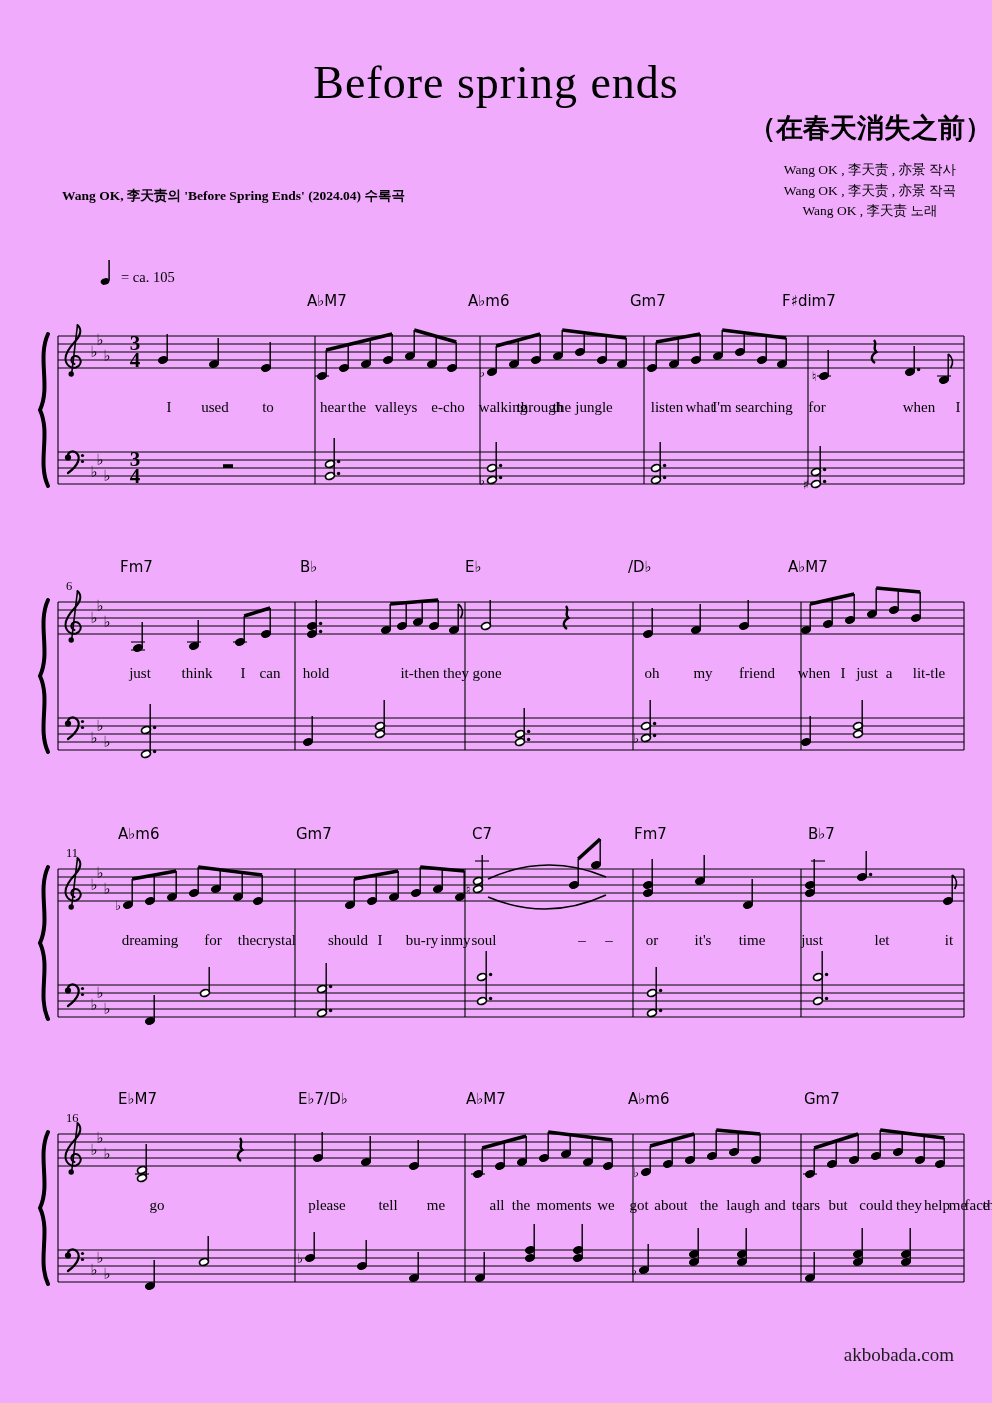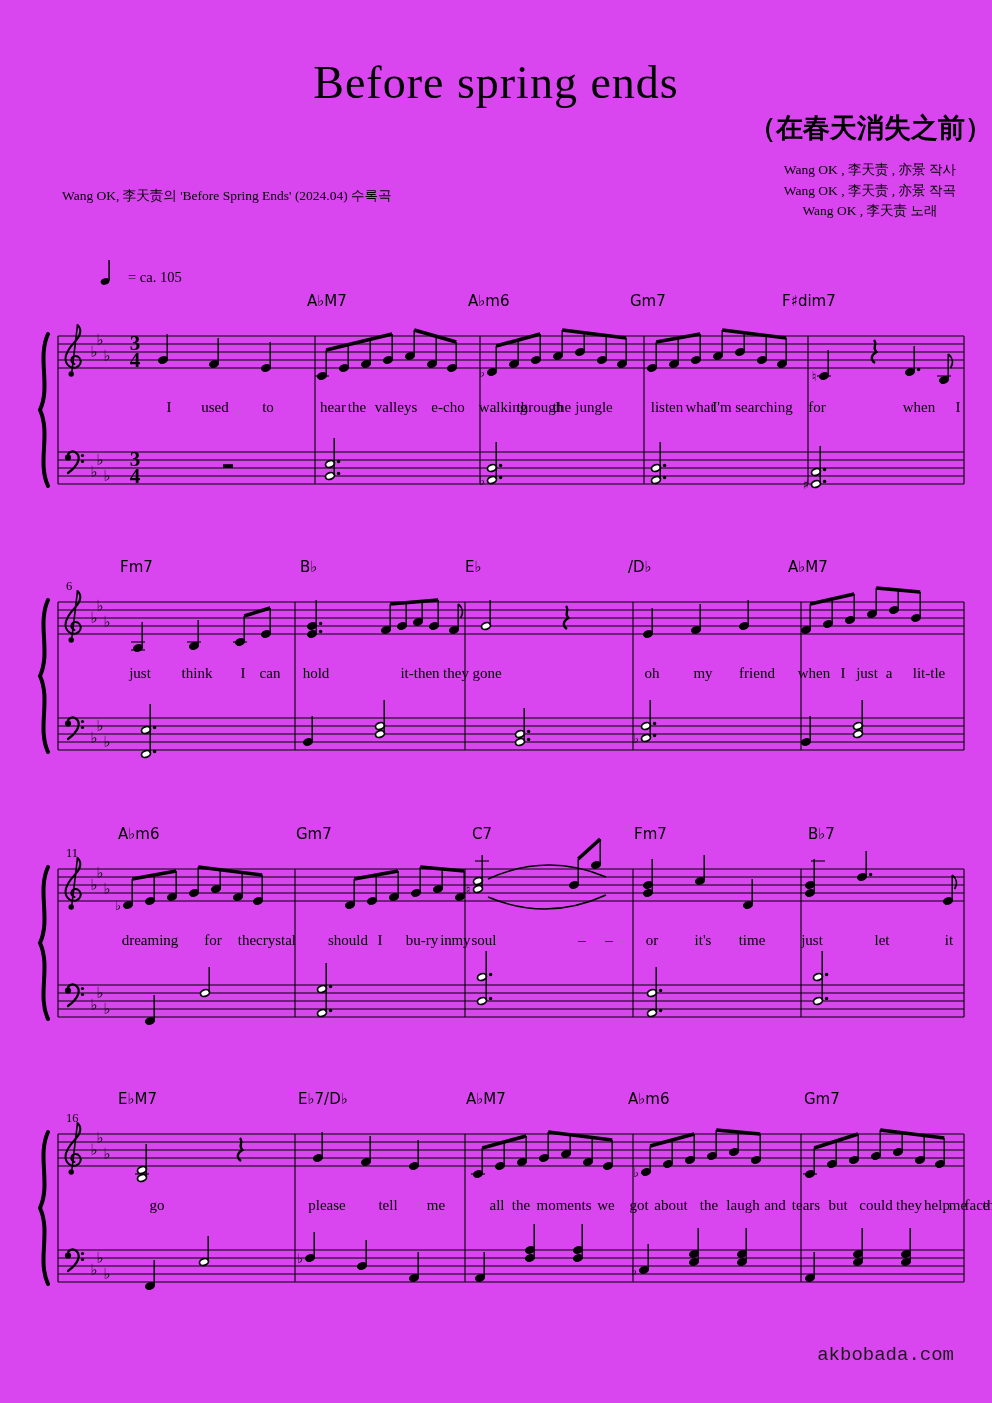--- a/index.html
+++ b/index.html
@@ -1,31 +1,31 @@
 <!DOCTYPE html>
 <html><head>
 <meta charset="utf-8">
 <style>
   html,body{margin:0;padding:0;background:#e8e8e8;}
   .page{
-    position:relative;width:992px;height:1403px;background:#d946ef;
+    position:relative;width:992px;height:1403px;background:#f0abfc;
     font-family:"Liberation Serif",serif;color:#000;overflow:hidden;margin:0 auto;
   }
   .title{position:absolute;left:0;right:0;top:56px;text-align:center;
     font-size:46px;font-weight:400;letter-spacing:1px;}
   .subtitle{position:absolute;left:0;right:0;top:110px;text-align:right;
     font-size:27px;font-weight:600;}
-  .credit-left{position:absolute;left:62px;top:187px;font-size:13.5px;}
+  .credit-left{position:absolute;left:62px;top:187px;font-size:13.5px;font-weight:bold;}
   .credits-right{position:absolute;right:36px;top:160px;text-align:center;
     font-size:13.5px;line-height:20.5px;}
   .tempo{position:absolute;left:100px;top:256px;display:flex;align-items:flex-end;
-    gap:14px;font-size:14.5px;height:30px;}
+    gap:7px;font-size:14.5px;height:30px;}
   .tempo svg{display:block;}
   .watermark{position:absolute;right:38px;top:1344px;font-size:19px;
-    font-family:Liberation Mono, monospace;color:#1b1b1b;}
+    font-family:Liberation Serif, serif;color:#1b1b1b;}
   .systems{position:absolute;left:0;top:0;width:992px;height:1403px;}
   .system-svg{position:absolute;left:0;width:992px;height:250px;overflow:visible;}
   .chord-text{font-family:"DejaVu Sans","Liberation Sans",sans-serif;font-size:15px;}
   .lyric-text{font-family:"Liberation Serif",serif;font-size:15px;}
   .mnum-text{font-family:"Liberation Serif",serif;font-size:12.5px;}
   .tsig-text{font-family:"Liberation Serif",serif;font-size:21px;font-weight:bold;}
   .acc-text{font-family:"DejaVu Sans",sans-serif;font-size:13px;}
   .flat-text{font-family:"DejaVu Sans",sans-serif;font-size:15px;}
 </style>
 </head>

